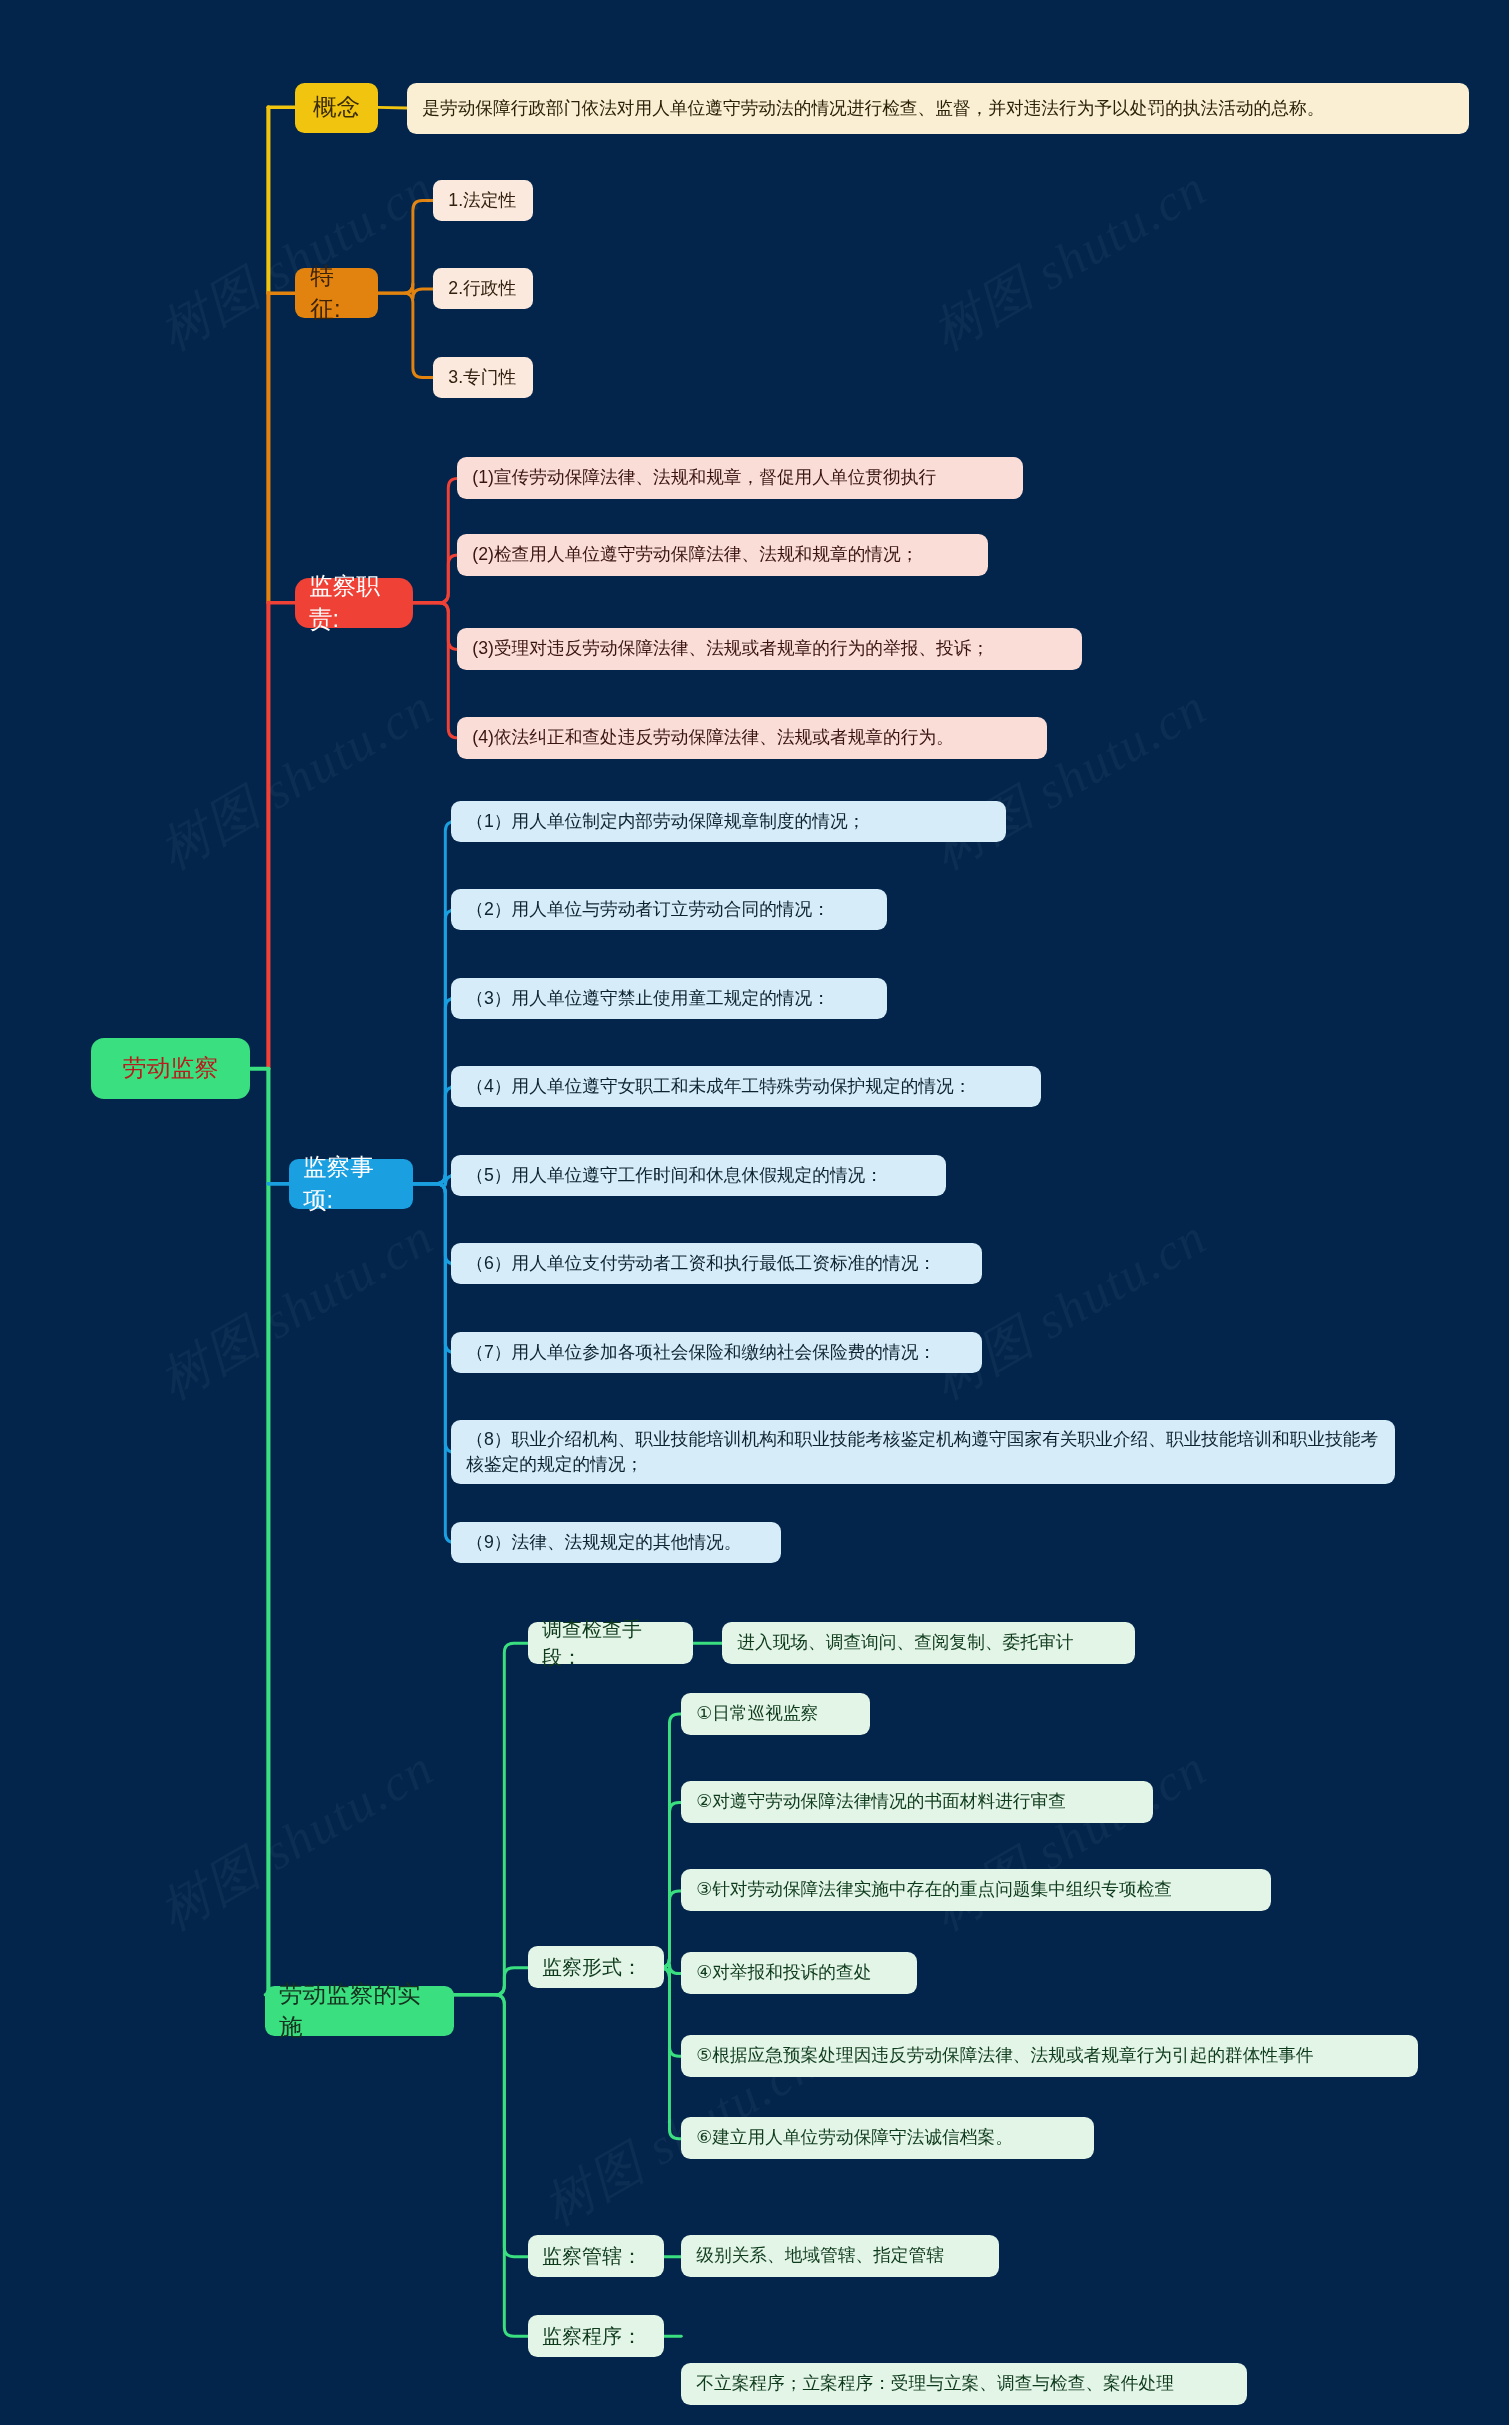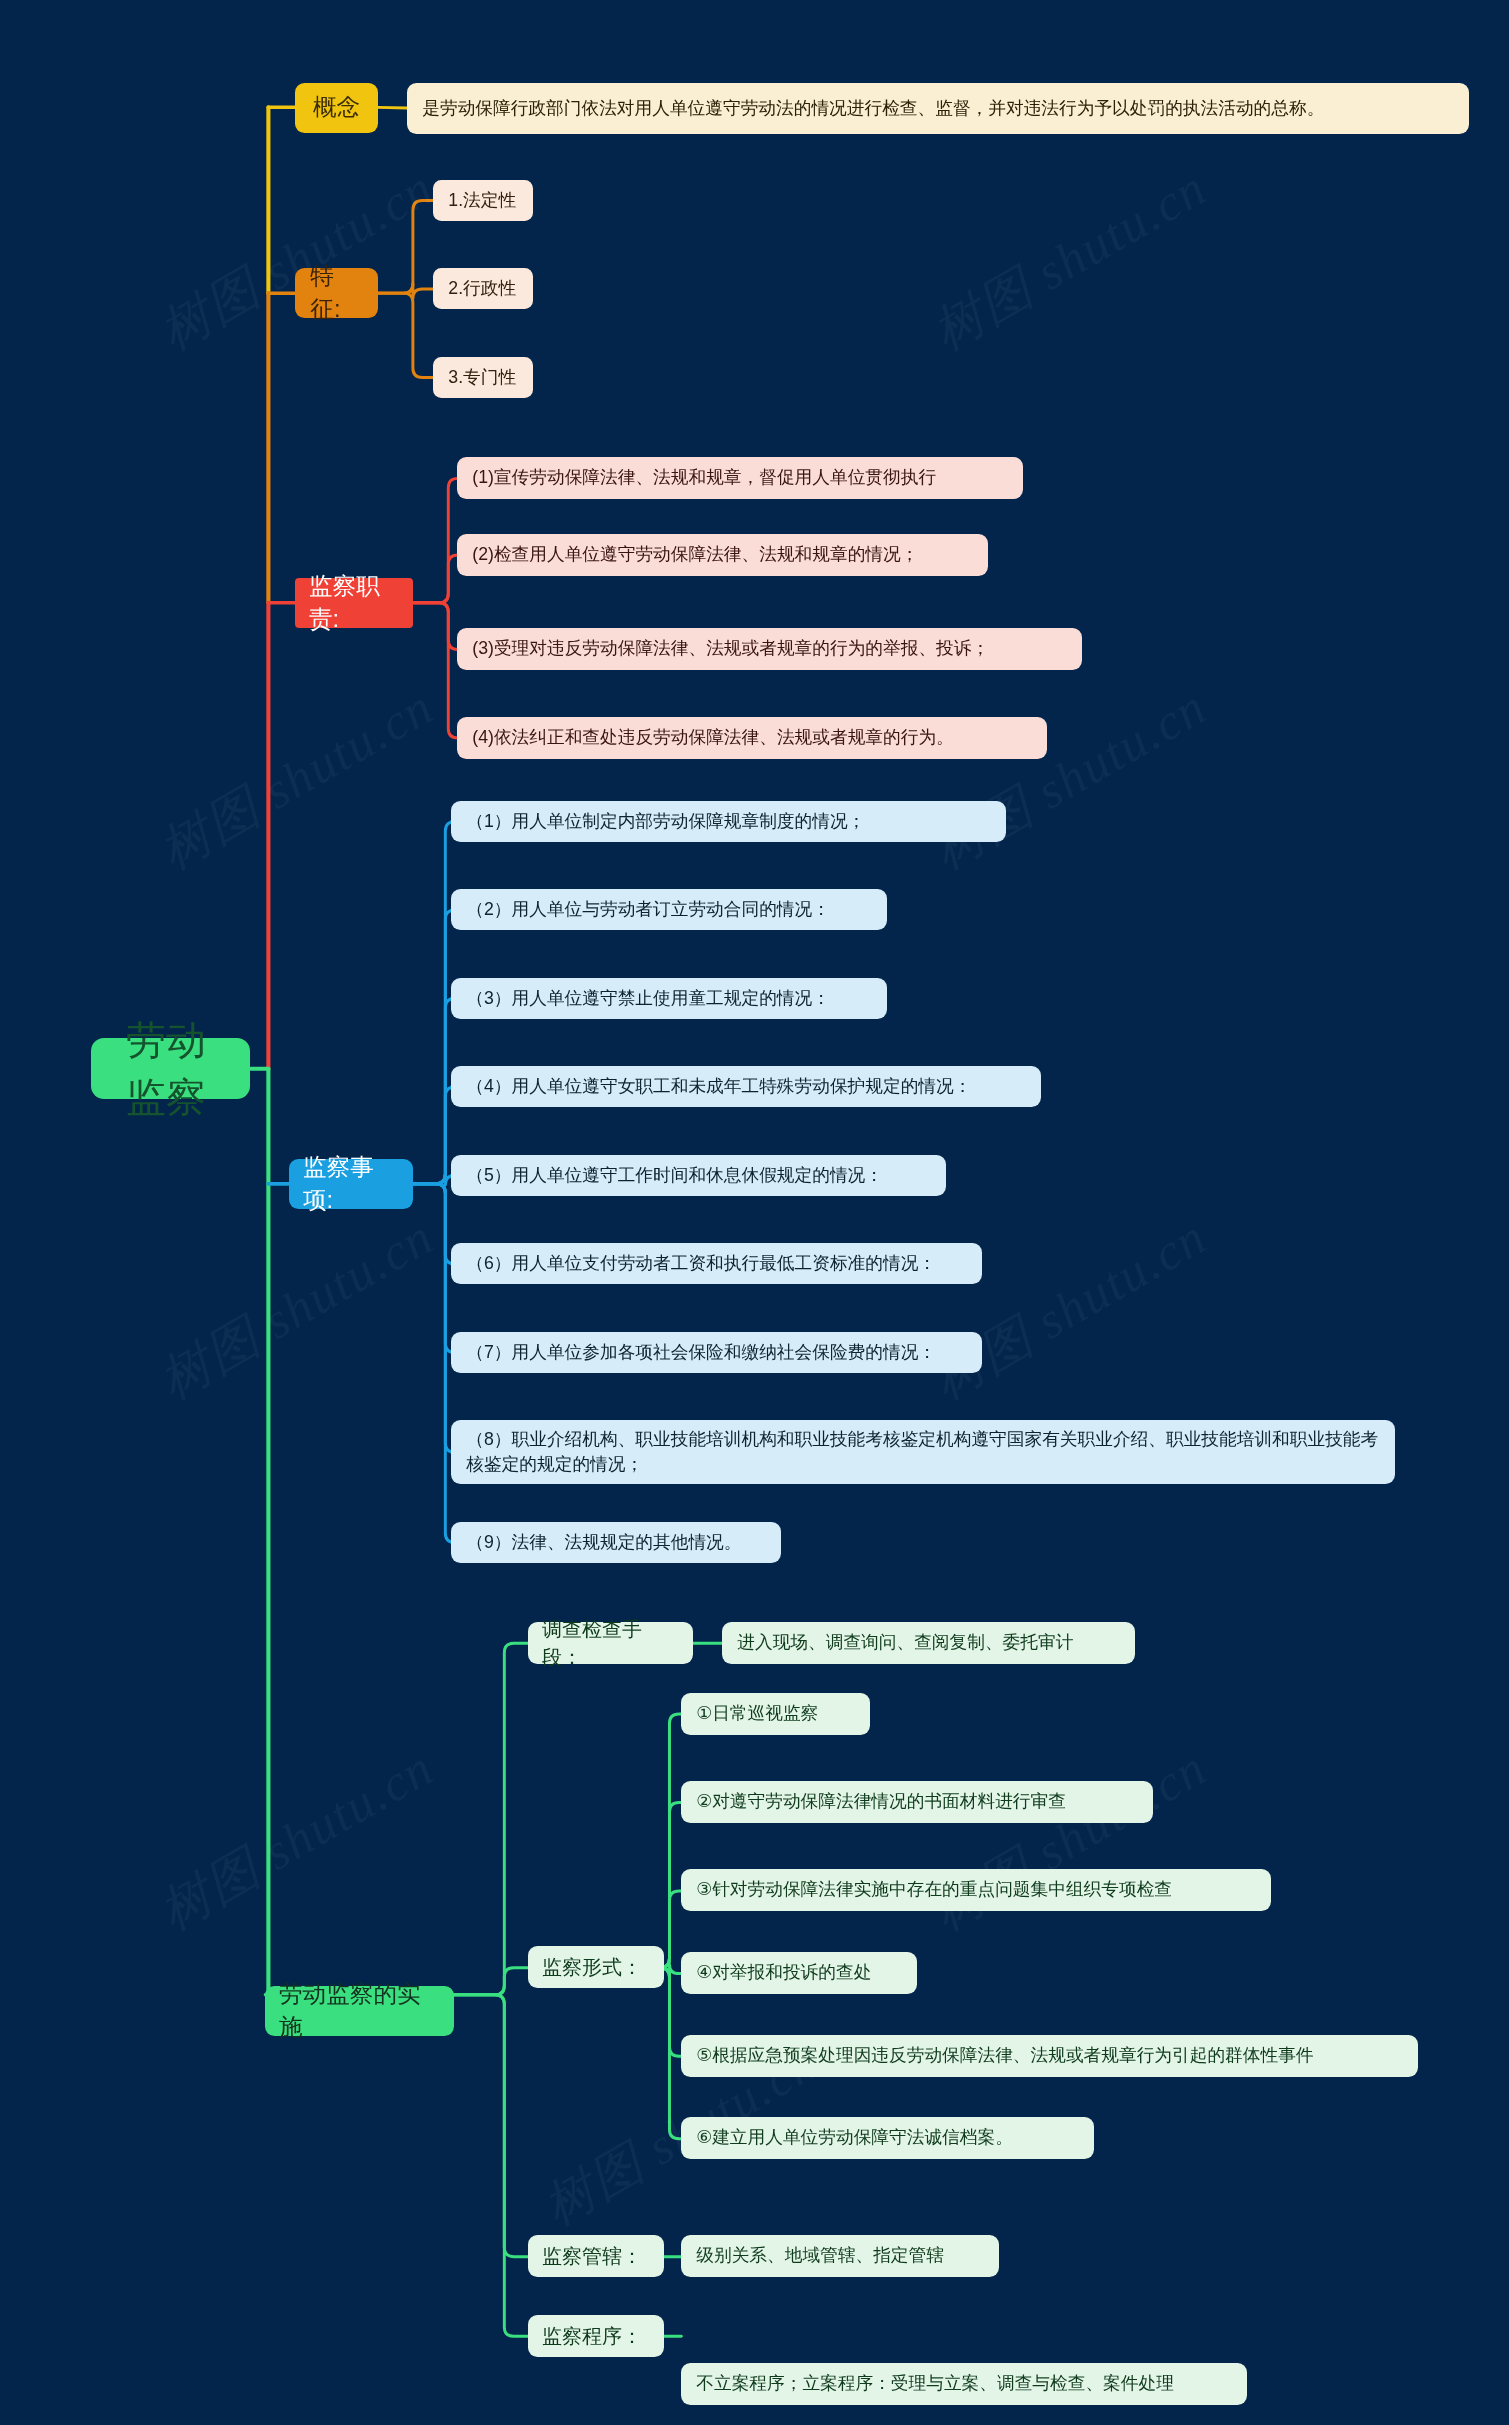--- a/index.html
+++ b/index.html
@@ -21,27 +21,27 @@
   }
   .node{
     position:absolute;box-sizing:border-box;
     border-radius:10.6px;
     display:flex;align-items:center;
     line-height:1.42;
     white-space:pre-wrap;
   }
   
   .n-root{
-    background:#3ae07f;color:#14532d;font-size:40px;font-weight:400;
-    border-radius:13px;padding:0 35px;justify-content:center;
+    background:#3ae07f;color:#b91c1c;font-size:24px;font-weight:400;
+    border-radius:13px;padding:0 20px;justify-content:center;
   }
   
   .n-b-concept{background:#f1c40f;color:#3b2d07;font-size:23.6px;padding:0 15.3px;justify-content:center;border-radius:9.4px;}
   .n-b-feature{background:#e2830f;color:#3b2307;font-size:23.6px;padding:0 15.3px;justify-content:center;border-radius:9.4px;}
-  .n-b-duty{background:#ef4136;color:#ffffff;font-size:23.6px;padding:0 14px;justify-content:center;border-radius:4px;}
+  .n-b-duty{background:#ef4136;color:#ffffff;font-size:23.6px;padding:0 14px;justify-content:center;border-radius:14px;}
   .n-b-matter{background:#1a9fe0;color:#ffffff;font-size:23.6px;padding:0 14px;justify-content:center;border-radius:9.4px;}
   .n-b-impl{background:#3ae07f;color:#14321f;font-size:23.6px;padding:0 14px;justify-content:center;border-radius:9.4px;margin-top:16px;}
   
   .n-l-concept{background:#faefd2;color:#2a2109;font-size:17.7px;padding:7px 15.3px;border-radius:9.4px;}
   .n-l-feature{background:#fbe9dd;color:#33200f;font-size:17.7px;padding:7px 15.3px;border-radius:8.3px;}
   .n-l-duty{background:#fbddd8;color:#3a1410;font-size:17.7px;padding:7px 15.3px;border-radius:9.4px;}
   .n-l-matter{background:#d6ecf8;color:#0d2330;font-size:17.7px;padding:7px 15.3px;border-radius:9.4px;}
   .n-s-impl{background:#e3f5e7;color:#0f3b1d;font-size:20px;padding:7px 14px;border-radius:9.4px;}
   .n-l-impl{background:#e3f5e7;color:#0f3b1d;font-size:17.7px;padding:7px 15.3px;border-radius:9.4px;}
 </style>

